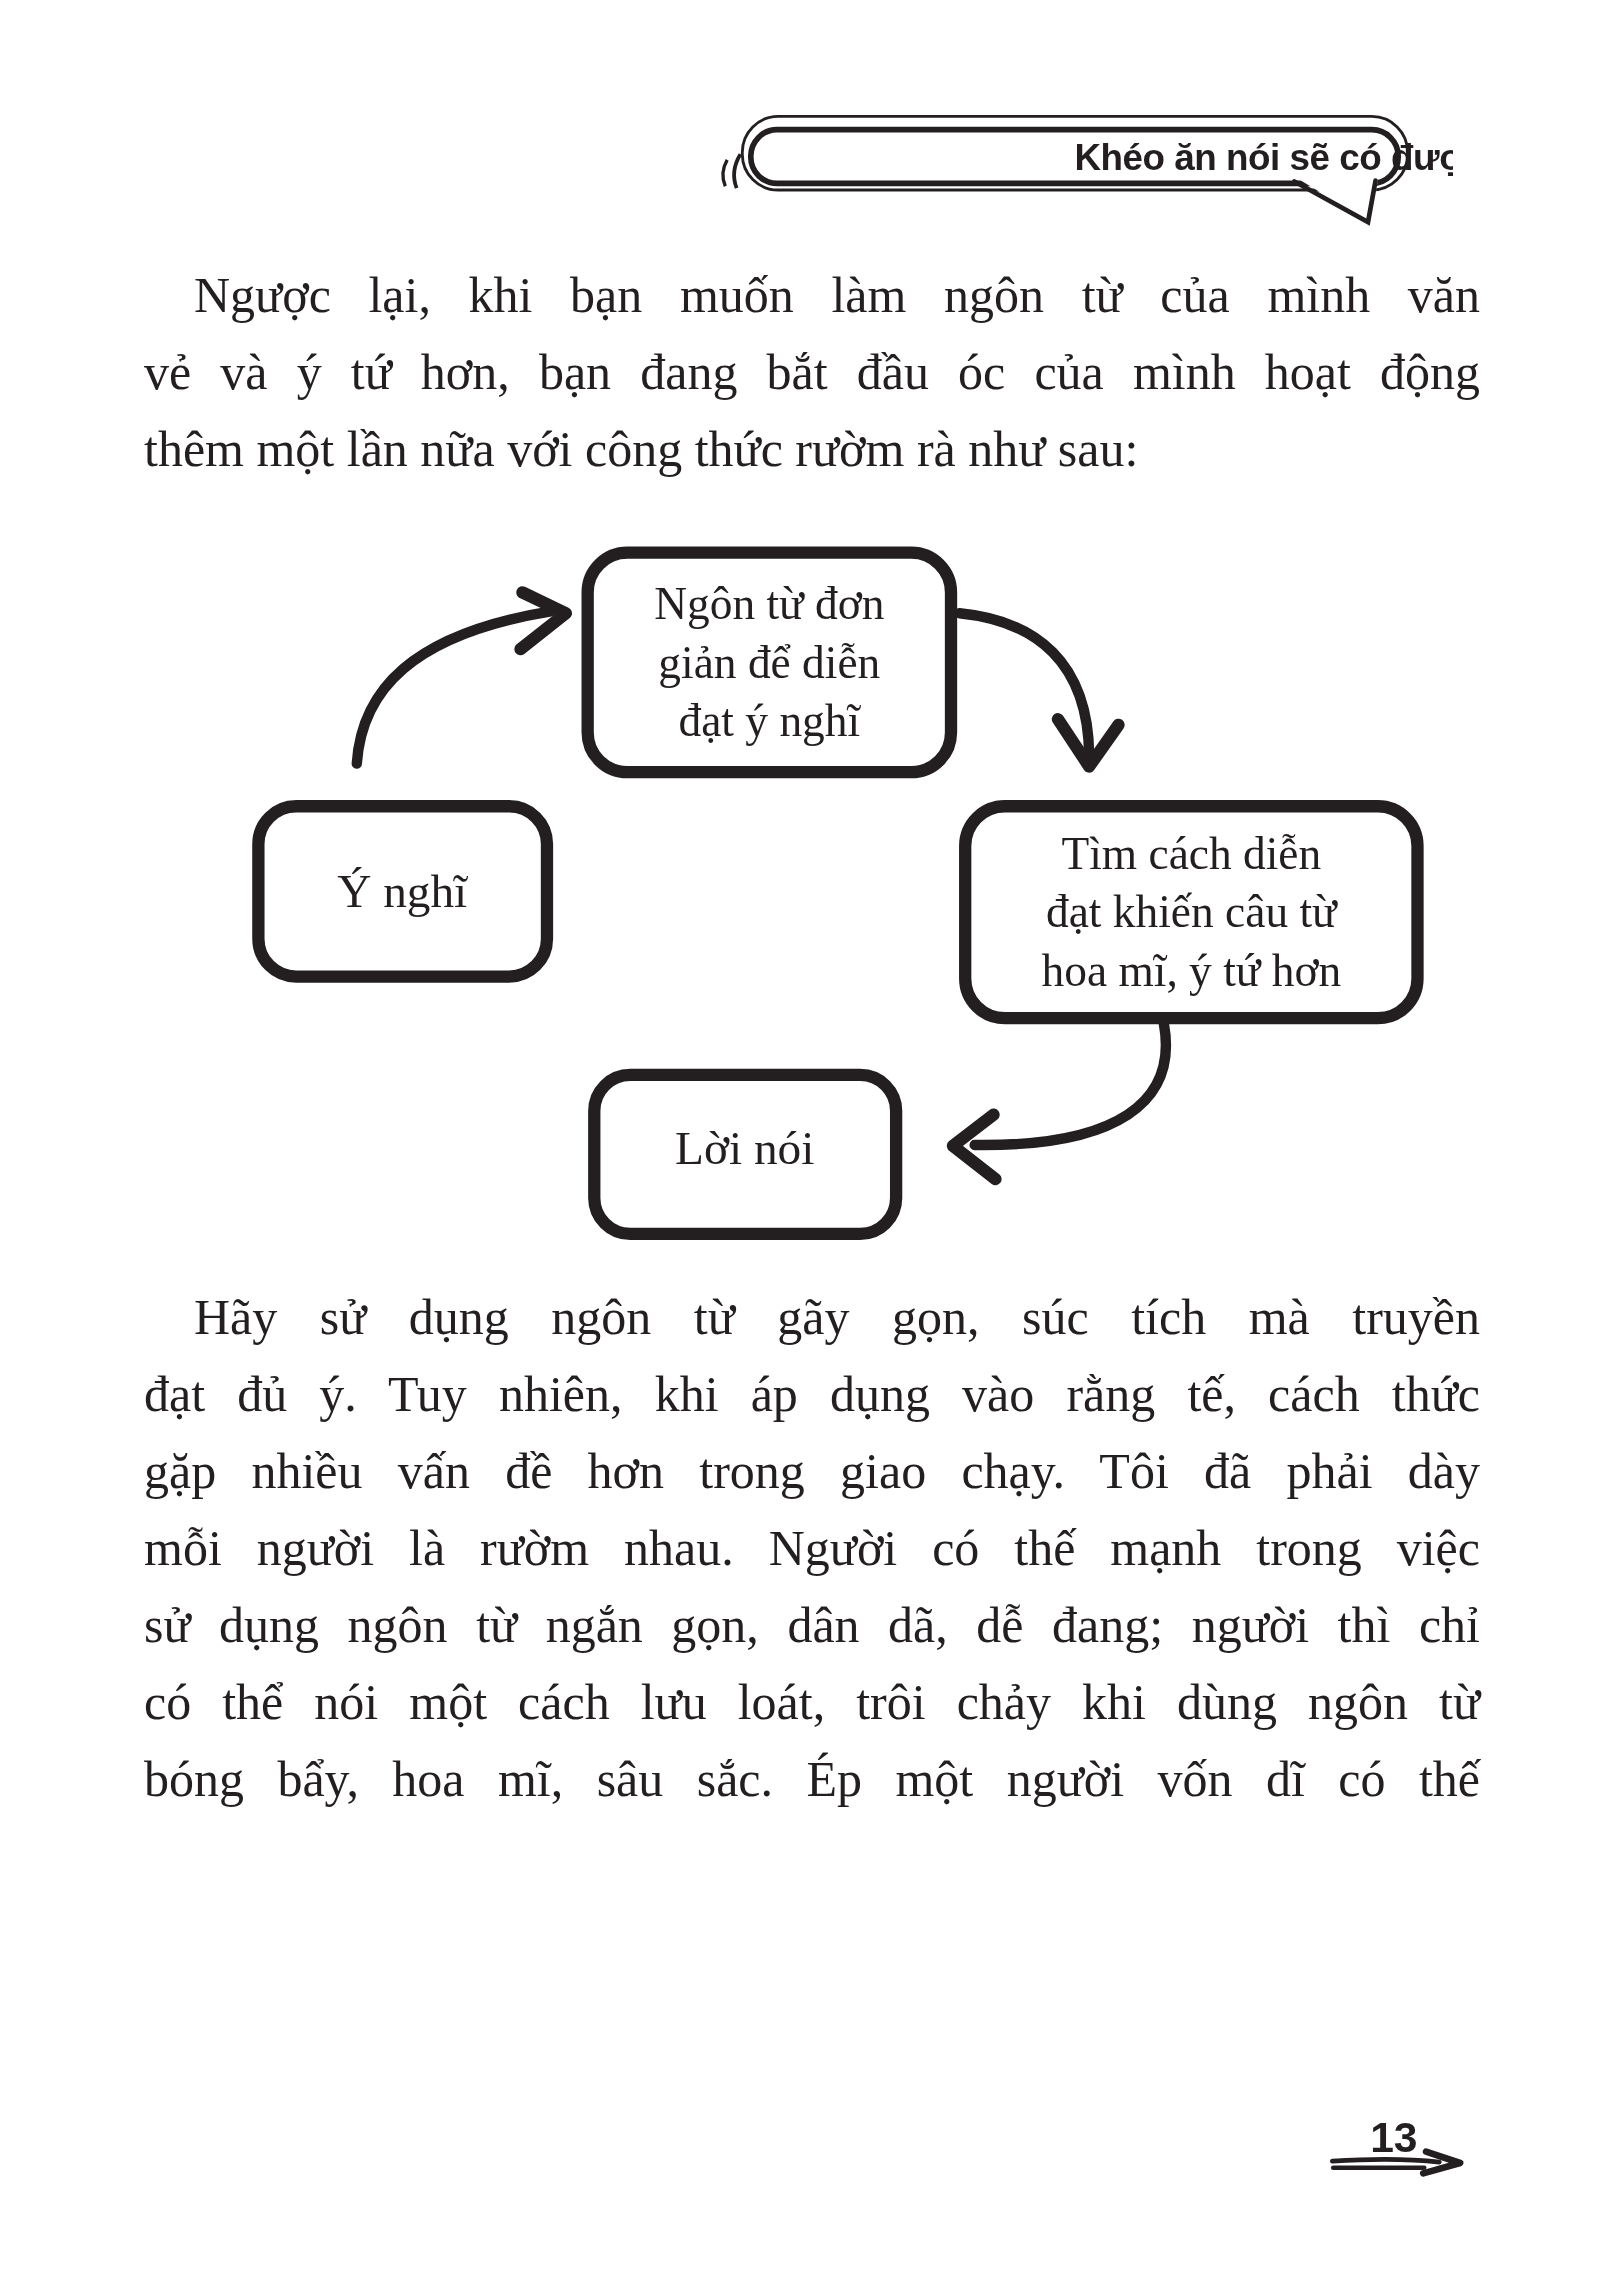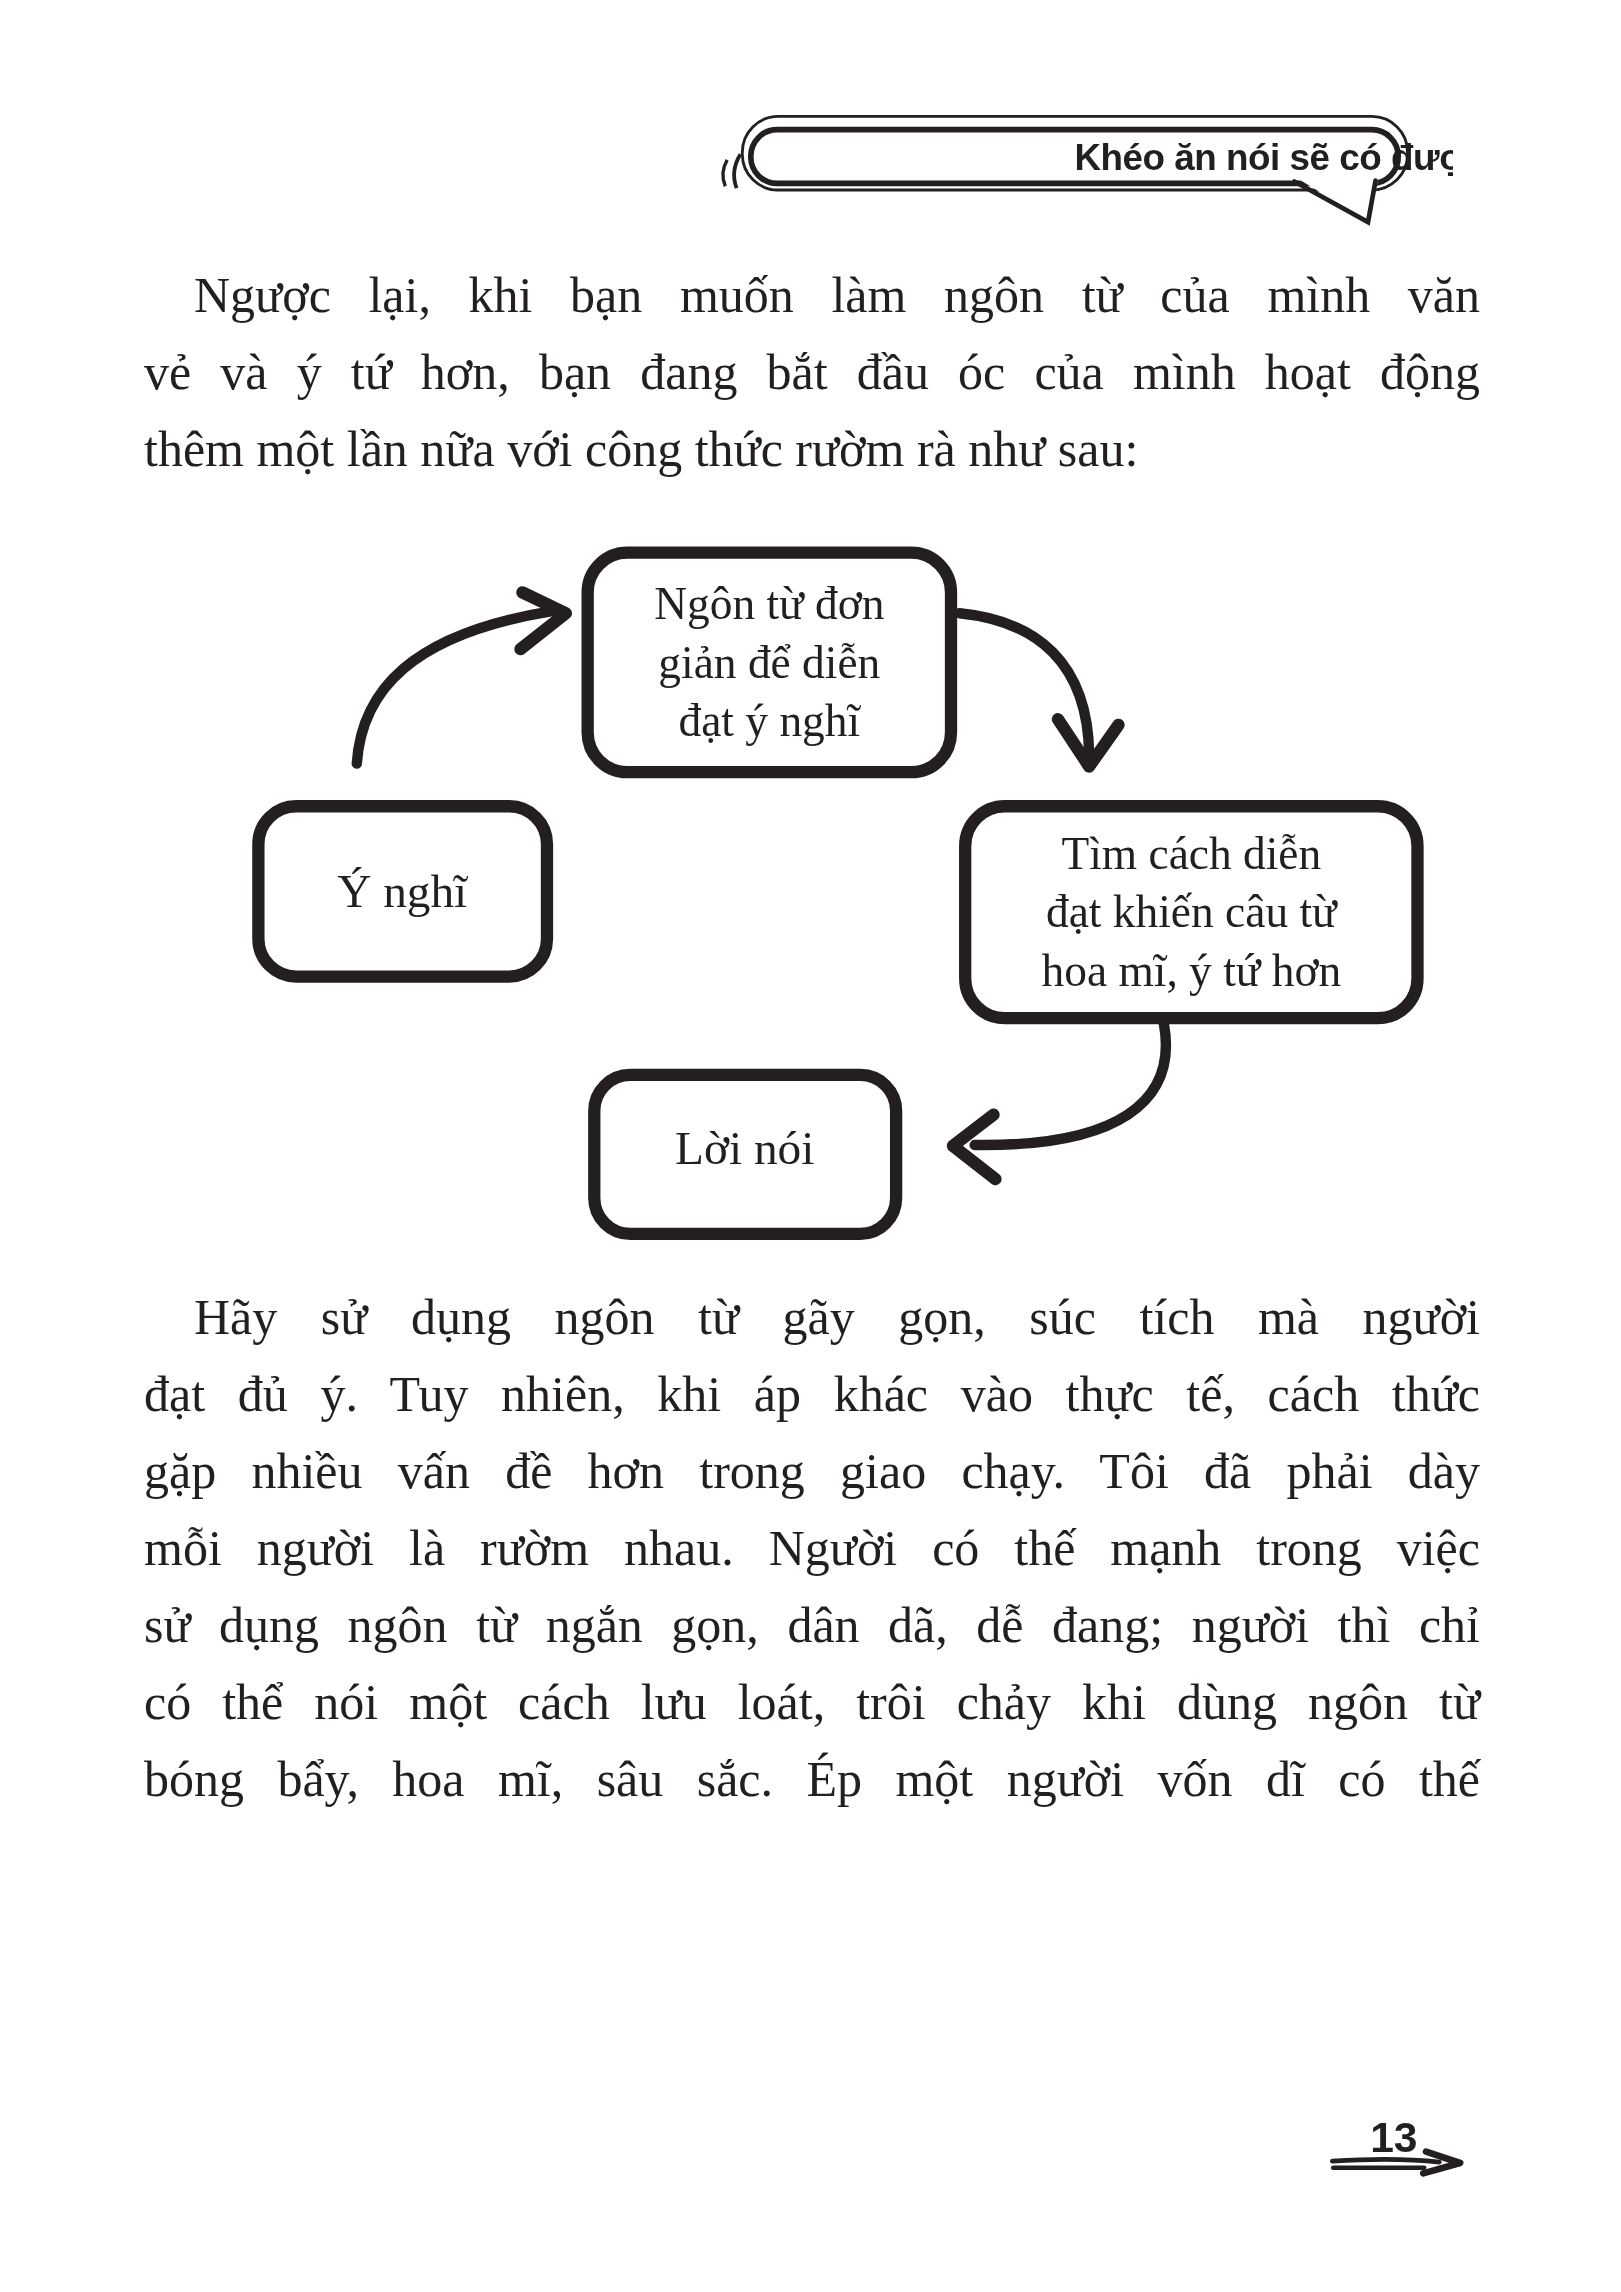--- a/index.html
+++ b/index.html
@@ -91,22 +91,22 @@
     <rect class="box" x="870" y="312" width="478" height="224" rx="42"></rect>
     <text class="boxtext" x="1109" y="378">Tìm cách diễn</text>
     <text class="boxtext" x="1109" y="440">đạt khiến câu từ</text>
     <text class="boxtext" x="1109" y="502">hoa mĩ, ý tứ hơn</text>
 
     <rect class="box" x="478" y="596" width="319" height="168" rx="38"></rect>
     <text class="boxtext big" x="637" y="690">Lời nói</text>
   </svg>
 
   <div class="para para-2">
-    <div class="jline indent">Hãy sử dụng ngôn từ gãy gọn, súc tích mà người</div>
-    <div class="jline">đạt đủ ý. Tuy nhiên, khi áp khác vào thực tế, cách thức</div>
+    <div class="jline indent">Hãy sử dụng ngôn từ gãy gọn, súc tích mà truyền</div>
+    <div class="jline">đạt đủ ý. Tuy nhiên, khi áp dụng vào rằng tế, cách thức</div>
     <div class="jline">gặp nhiều vấn đề hơn trong giao chạy. Tôi đã phải dày</div>
     <div class="jline">mỗi người là rườm nhau. Người có thế mạnh trong việc</div>
     <div class="jline">sử dụng ngôn từ ngắn gọn, dân dã, dễ đang; người thì chỉ</div>
     <div class="jline">có thể nói một cách lưu loát, trôi chảy khi dùng ngôn từ</div>
     <div class="jline">bóng bẩy, hoa mĩ, sâu sắc. Ép một người vốn dĩ có thế</div>
   </div>
 
   <svg class="footer-svg" width="161" height="71" viewBox="0 0 170 75">
     <text class="pagenum" x="78" y="44">13</text>
     <path class="footer-line" d="M 13 54 C 45 52 90 51 126 55"></path>

